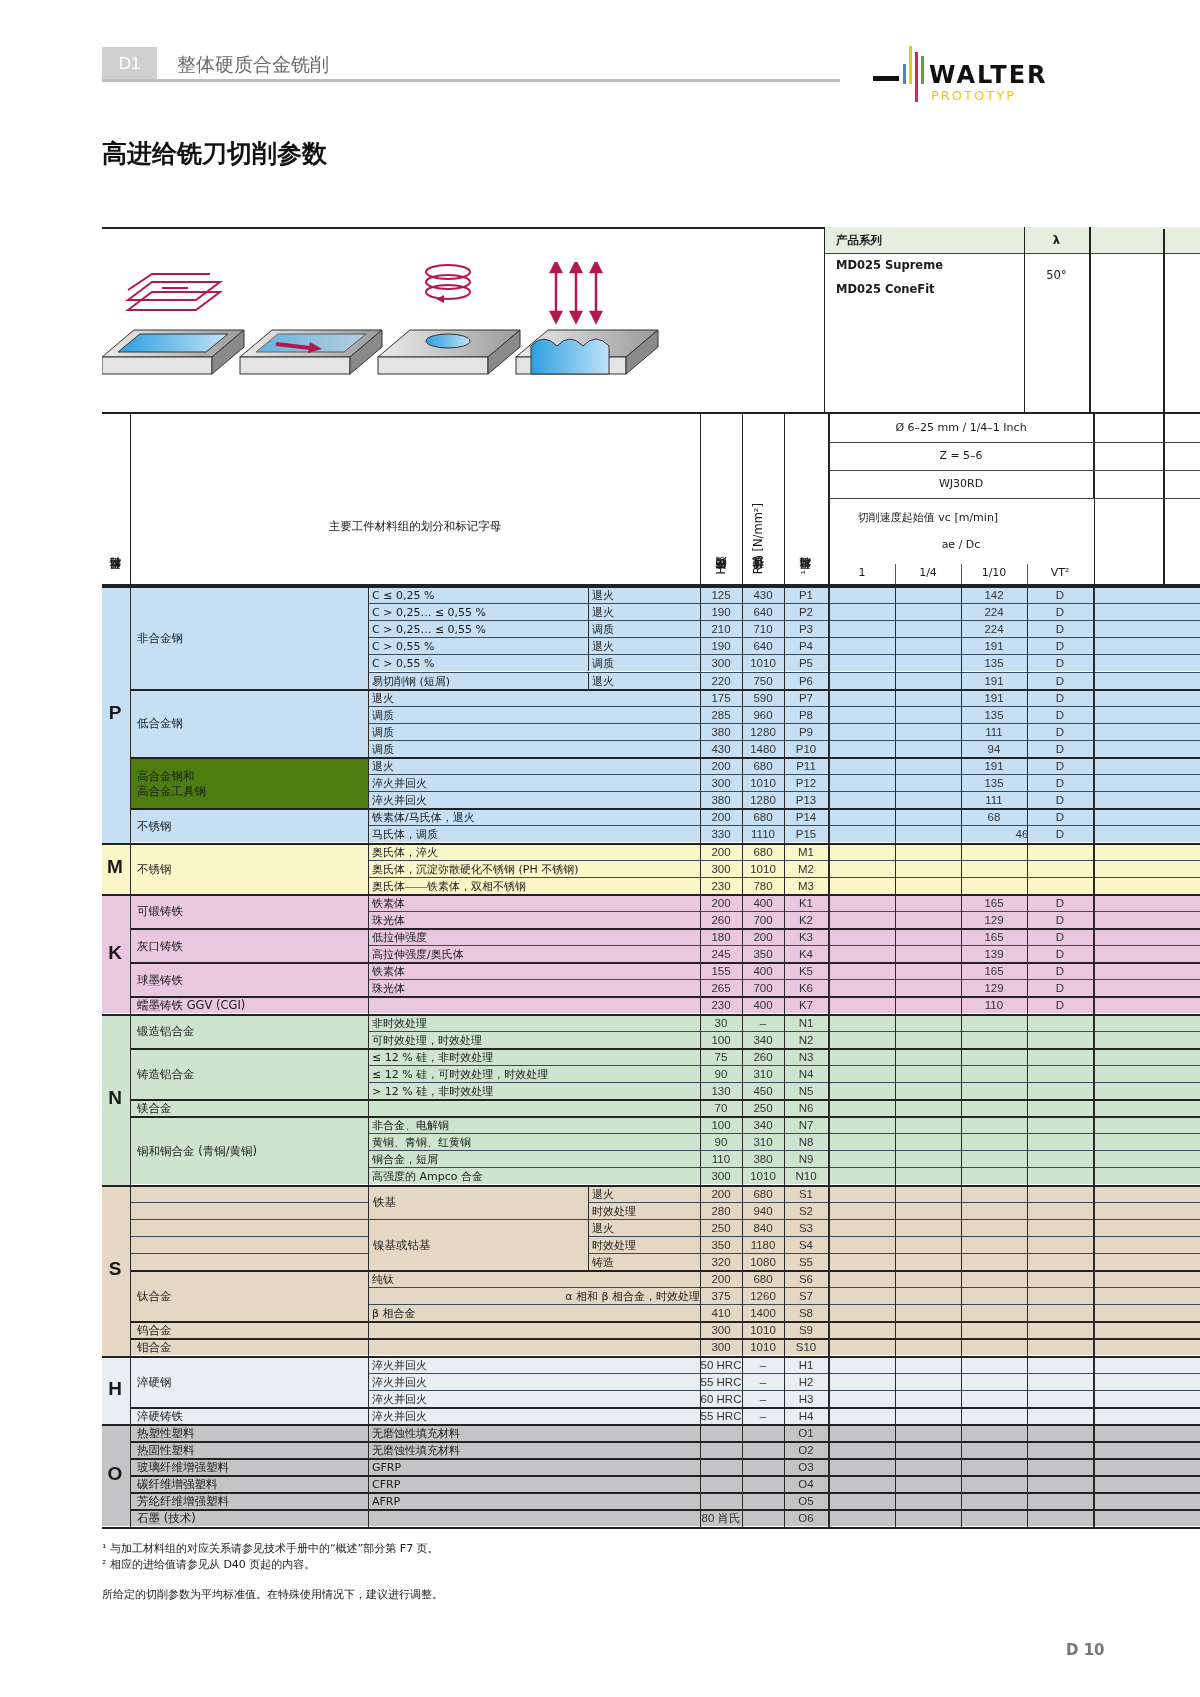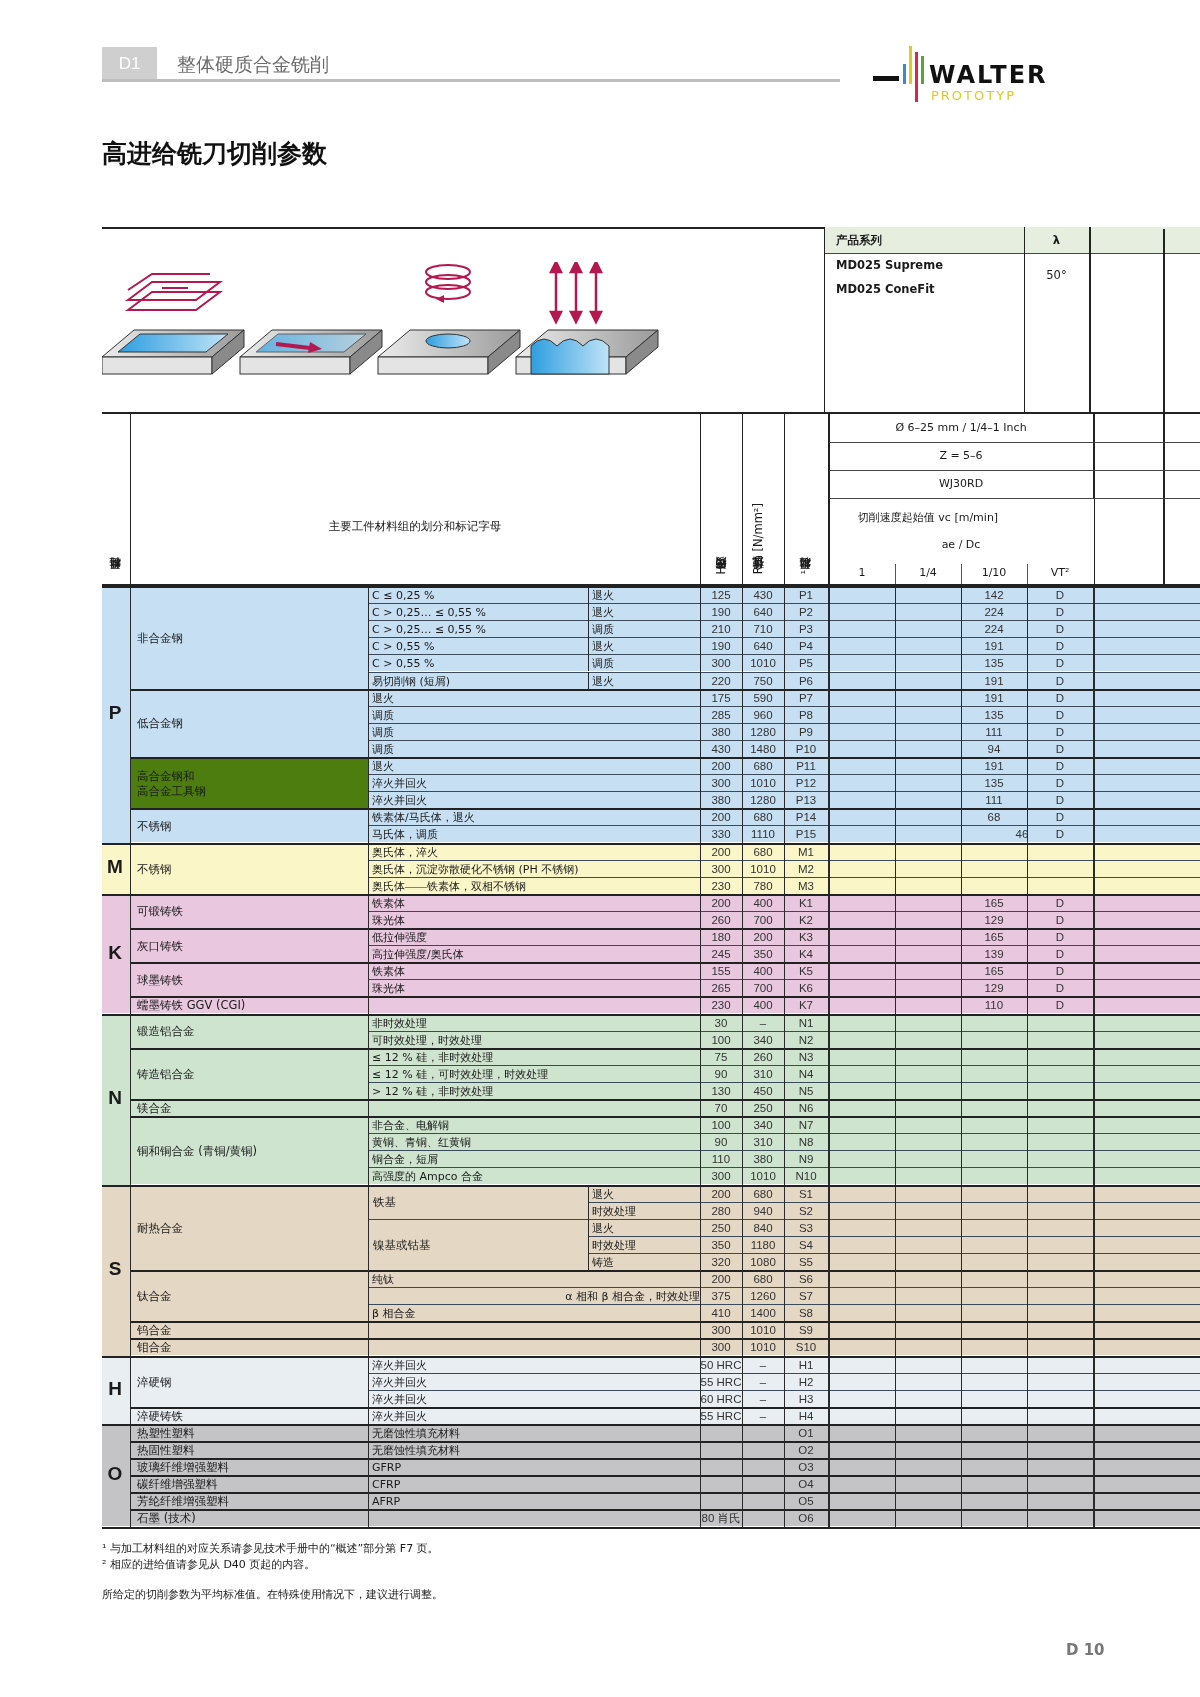--- a/index.html
+++ b/index.html
@@ -748,21 +748,20 @@
     <div class="sub-label" style="left:29px;top:224.3px;width:237px;height:32.2px;background:#c7dff3;display:flex;align-items:center;padding-left:6px;box-sizing:border-box;white-space:pre-line;">不锈钢</div>
     <div class="sub-label" style="left:29px;top:258.5px;width:237px;height:49.300000000000004px;background:#fbf6c8;display:flex;align-items:center;padding-left:6px;box-sizing:border-box;white-space:pre-line;">不锈钢</div>
     <div class="sub-label" style="left:29px;top:309.8px;width:237px;height:32.2px;background:#e9c8df;display:flex;align-items:center;padding-left:6px;box-sizing:border-box;white-space:pre-line;">可锻铸铁</div>
     <div class="sub-label" style="left:29px;top:344px;width:237px;height:32.2px;background:#e9c8df;display:flex;align-items:center;padding-left:6px;box-sizing:border-box;white-space:pre-line;">灰口铸铁</div>
     <div class="sub-label" style="left:29px;top:378.20000000000005px;width:237px;height:32.2px;background:#e9c8df;display:flex;align-items:center;padding-left:6px;box-sizing:border-box;white-space:pre-line;">球墨铸铁</div>
     <div class="sub-label" style="left:29px;top:412.40000000000003px;width:237px;height:15.100000000000001px;background:#e9c8df;display:flex;align-items:center;padding-left:6px;box-sizing:border-box;white-space:pre-line;">蠕墨铸铁 GGV (CGI)</div>
     <div class="sub-label" style="left:29px;top:429.50000000000006px;width:237px;height:32.2px;background:#cfe4cf;display:flex;align-items:center;padding-left:6px;box-sizing:border-box;white-space:pre-line;">锻造铝合金</div>
     <div class="sub-label" style="left:29px;top:463.70000000000005px;width:237px;height:49.300000000000004px;background:#cfe4cf;display:flex;align-items:center;padding-left:6px;box-sizing:border-box;white-space:pre-line;">铸造铝合金</div>
     <div class="sub-label" style="left:29px;top:515px;width:237px;height:15.100000000000001px;background:#cfe4cf;display:flex;align-items:center;padding-left:6px;box-sizing:border-box;white-space:pre-line;">镁合金</div>
     <div class="sub-label" style="left:29px;top:532.1px;width:237px;height:66.4px;background:#cfe4cf;display:flex;align-items:center;padding-left:6px;box-sizing:border-box;white-space:pre-line;">铜和铜合金 (青铜/黄铜)</div>
-    <div class="sub-label" style="left:29px;top:600.5px;width:237px;height:83.5px;background:#e4d8c4;display:flex;align-items:center;padding-left:6px;box-sizing:border-box;white-space:pre-line;">耐热合金</div>
     <div class="sub-label" style="left:29px;top:686px;width:237px;height:49.300000000000004px;background:#e4d8c4;display:flex;align-items:center;padding-left:6px;box-sizing:border-box;white-space:pre-line;">钛合金</div>
     <div class="sub-label" style="left:29px;top:737.3000000000001px;width:237px;height:15.100000000000001px;background:#e4d8c4;display:flex;align-items:center;padding-left:6px;box-sizing:border-box;white-space:pre-line;">钨合金</div>
     <div class="sub-label" style="left:29px;top:754.4000000000001px;width:237px;height:15.100000000000001px;background:#e4d8c4;display:flex;align-items:center;padding-left:6px;box-sizing:border-box;white-space:pre-line;">钼合金</div>
     <div class="sub-label" style="left:29px;top:771.5000000000001px;width:237px;height:49.300000000000004px;background:#e9eef3;display:flex;align-items:center;padding-left:6px;box-sizing:border-box;white-space:pre-line;">淬硬钢</div>
     <div class="sub-label" style="left:29px;top:822.8000000000001px;width:237px;height:15.100000000000001px;background:#e9eef3;display:flex;align-items:center;padding-left:6px;box-sizing:border-box;white-space:pre-line;">淬硬铸铁</div>
     <div class="sub-label" style="left:29px;top:839.9000000000001px;width:237px;height:15.100000000000001px;background:#c4c4c6;display:flex;align-items:center;padding-left:6px;box-sizing:border-box;white-space:pre-line;">热塑性塑料</div>
     <div class="sub-label" style="left:29px;top:857.0000000000001px;width:237px;height:15.100000000000001px;background:#c4c4c6;display:flex;align-items:center;padding-left:6px;box-sizing:border-box;white-space:pre-line;">热固性塑料</div>
     <div class="sub-label" style="left:29px;top:874.1px;width:237px;height:15.100000000000001px;background:#c4c4c6;display:flex;align-items:center;padding-left:6px;box-sizing:border-box;white-space:pre-line;">玻璃纤维增强塑料</div>
     <div class="sub-label" style="left:29px;top:891.2px;width:237px;height:15.100000000000001px;background:#c4c4c6;display:flex;align-items:center;padding-left:6px;box-sizing:border-box;white-space:pre-line;">碳纤维增强塑料</div>
     <div class="sub-label" style="left:29px;top:908.3000000000001px;width:237px;height:15.100000000000001px;background:#c4c4c6;display:flex;align-items:center;padding-left:6px;box-sizing:border-box;white-space:pre-line;">芳纶纤维增强塑料</div>

